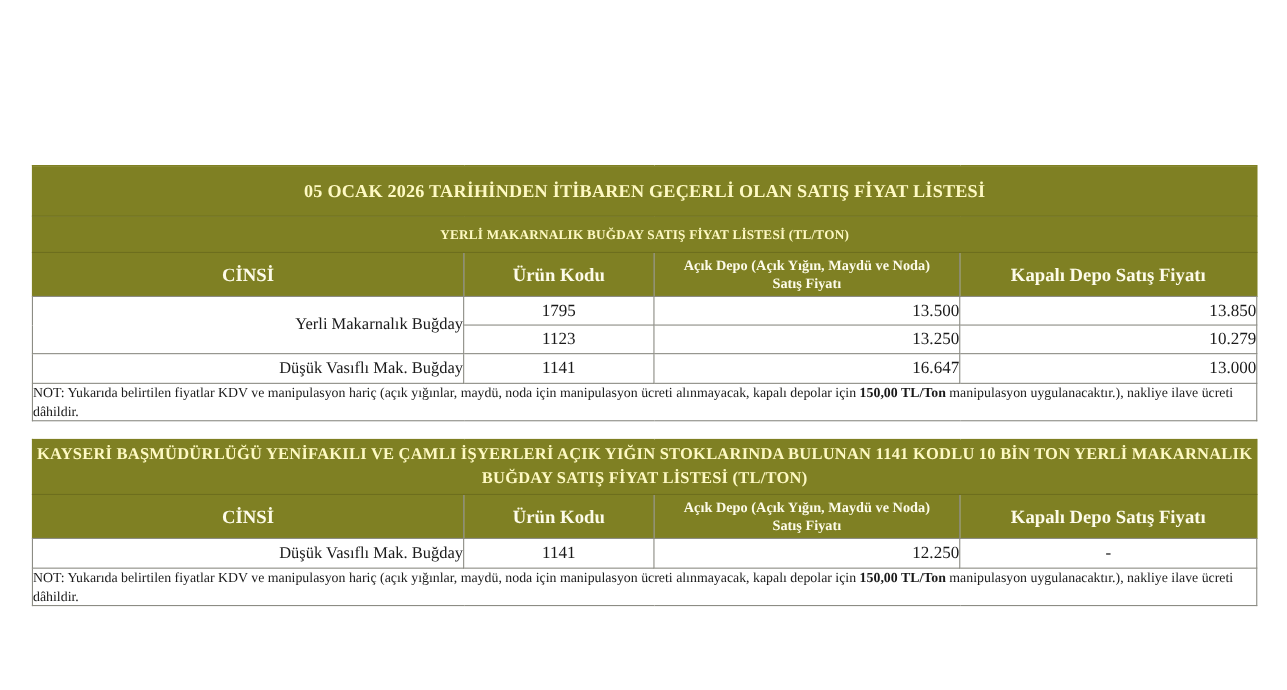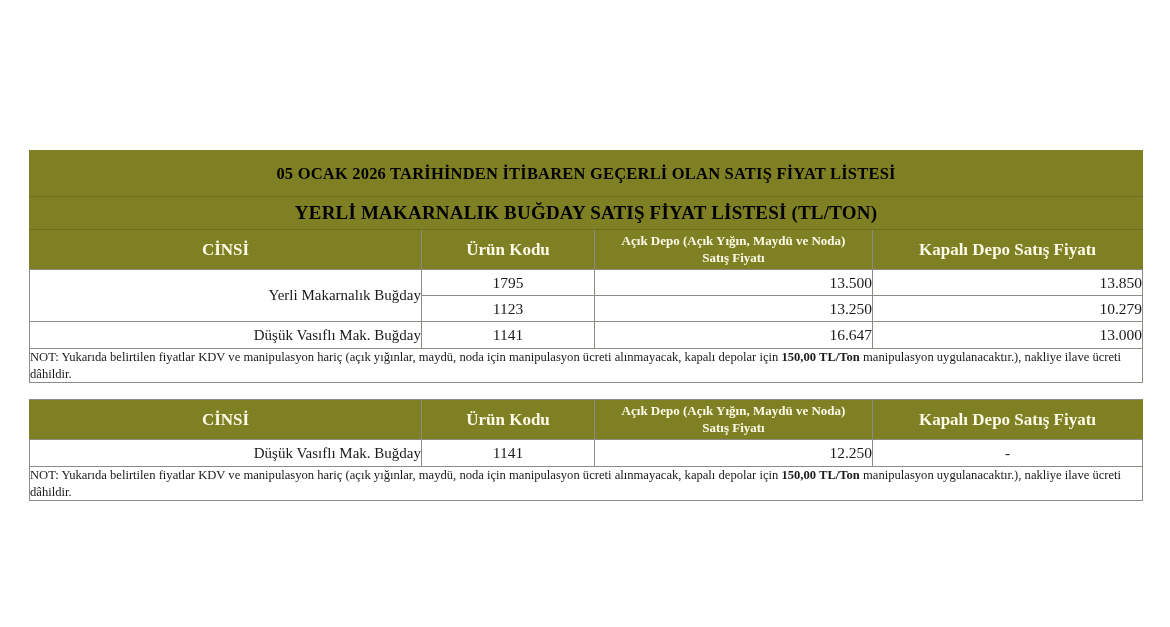--- a/index.html
+++ b/index.html
@@ -35,35 +35,35 @@
 
   .price-table td, .price-table th {
     border: 1px solid #8c8c84;
     padding: 0;
     vertical-align: middle;
   }
 
   
   .banner {
     background: #7f8023;
-    color: #000000;
+    color: #fef9c3;
     text-align: center;
     font-weight: bold;
     letter-spacing: 0.2px;
     border-left: 1px solid #7f8023 !important;
     border-right: 1px solid #7f8023 !important;
   }
   .banner-main {
     font-size: 16.5px;
     height: 45px;
     border-bottom: 1px solid #6d6e1d !important;
     border-top: 1px solid #7f8023 !important;
   }
   .banner-sub {
-    font-size: 19px;
+    font-size: 12px;
     height: 32px;
     border-bottom: 1px solid #6d6e1d !important;
     border-top: 1px solid #8f9030 !important;
   }
   .banner-two-line {
     font-size: 15px;
     height: 49px;
     line-height: 1.45;
     padding: 3px 28px 2px 28px;
     border-top: 1px solid #7f8023 !important;
@@ -177,20 +177,26 @@
 
   <table class="price-table" id="table-two">
     <colgroup>
       <col style="width:392px">
       <col style="width:173px">
       <col style="width:278px">
       <col style="width:270px">
     </colgroup>
     <tbody>
       <tr>
+        <td class="banner banner-two-line" colspan="4">
+          <span>KAYSERİ BAŞMÜDÜRLÜĞÜ YENİFAKILI VE ÇAMLI İŞYERLERİ AÇIK YIĞIN STOKLARINDA BULUNAN 1141 KODLU 10 BİN TON YERLİ</span>
+          <span>MAKARNALIK BUĞDAY SATIŞ FİYAT LİSTESİ (TL/TON)</span>
+        </td>
+      </tr>
+      <tr>
         <th class="colhead edge-l">CİNSİ</th>
         <th class="colhead">Ürün Kodu</th>
         <th class="colhead colhead-small">
           <span>Açık Depo (Açık Yığın, Maydü ve Noda)</span><br>
           <span>Satış Fiyatı</span>
         </th>
         <th class="colhead edge-r">Kapalı Depo Satış Fiyatı</th>
       </tr>
 
       <tr>

